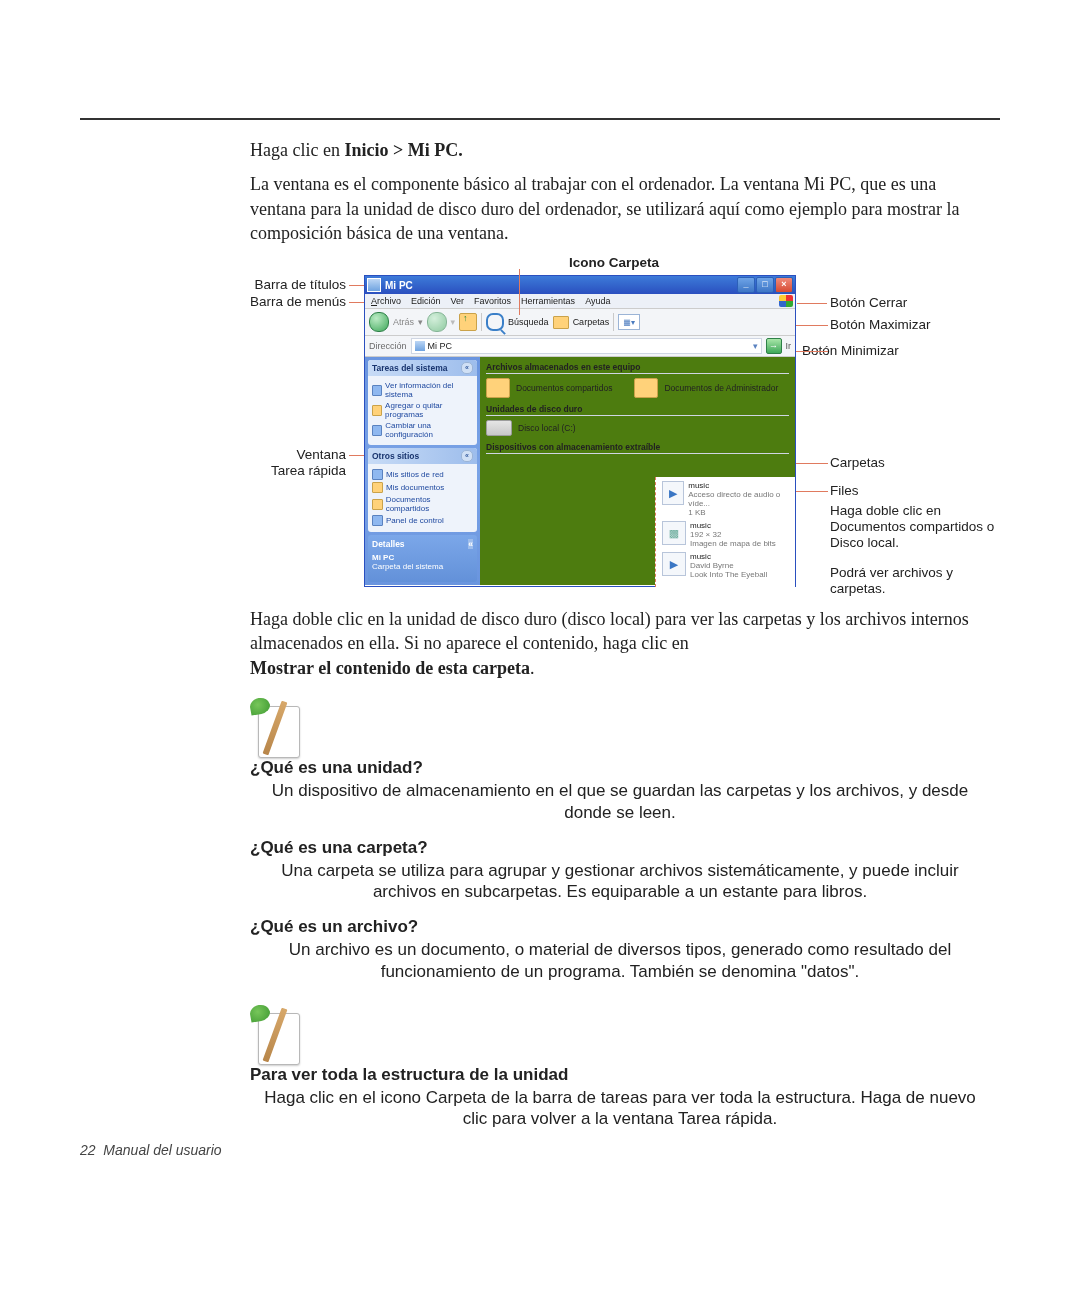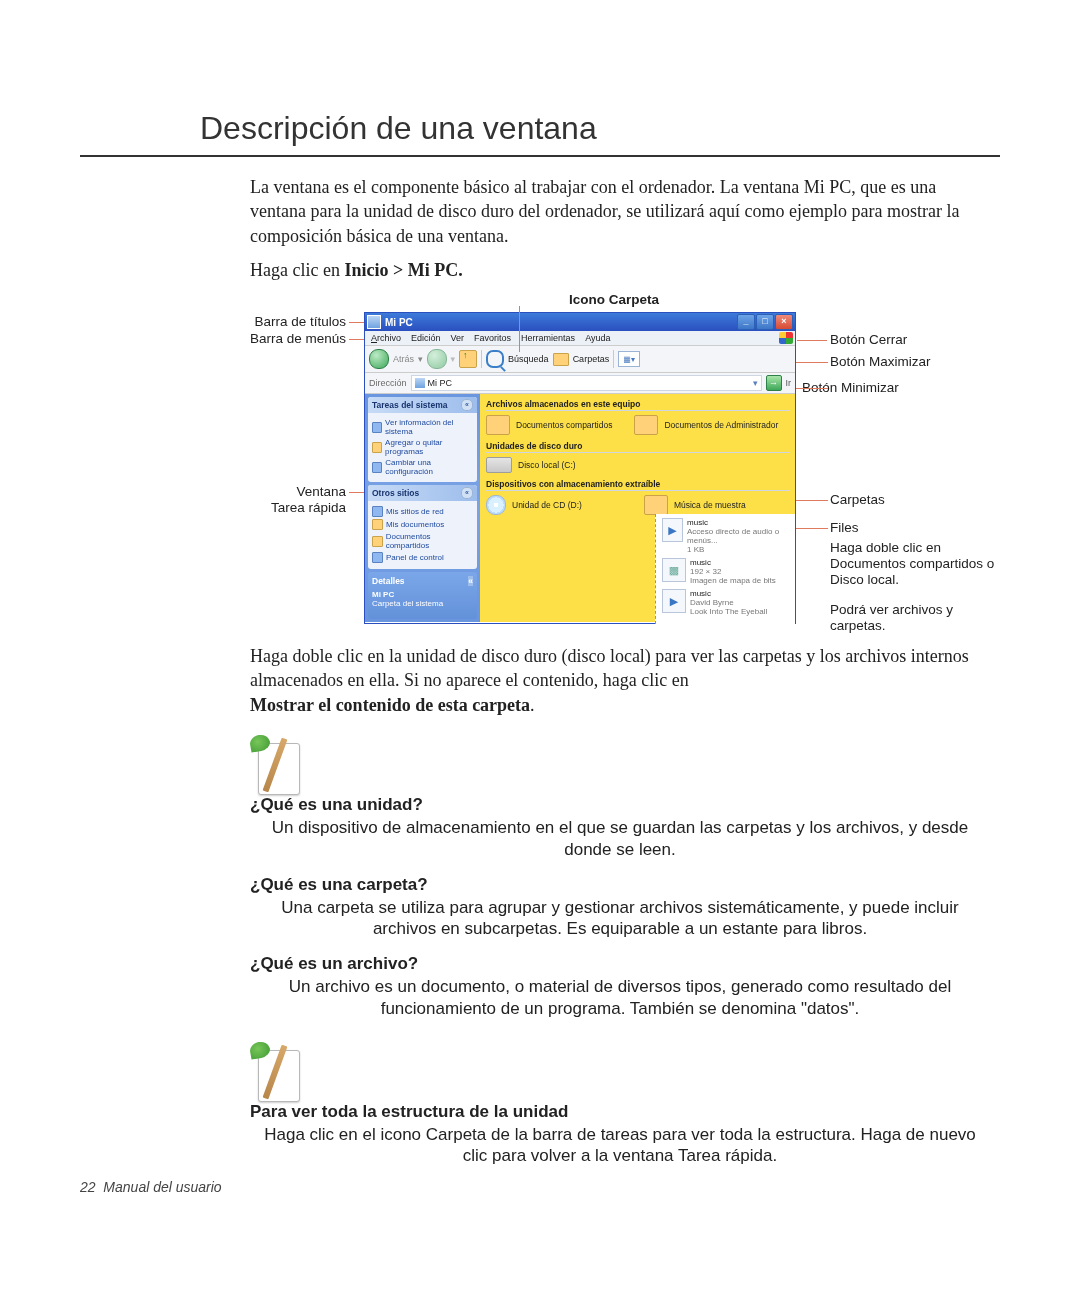--- a/index.html
+++ b/index.html
@@ -218,21 +218,21 @@
   .sp-box .content { padding: 3px 4px 4px 4px; }
   .sp-link { color: #204aa0; margin: 2px 0; display: flex; gap: 3px; align-items: center; }
   .sp-link .ic { width: 9px; height: 9px; background: #8fb8f0; border: 1px solid #5a82c0; border-radius: 1px; }
   .sp-link.orange .ic { background: #ffd27a; border-color:#caa24a; }
   .details-box { background: linear-gradient(#7ba7e9,#6391d9); border-radius: 3px; padding: 4px; color: #fff; flex: 1; }
   .details-box .hdr2 {
     display: flex; justify-content: space-between; font-weight: bold; font-size: 8.5px; gap: 16px;
   }
   .contentpane {
     flex: 1;
-    background: #fde047;
+    background: #4d7c0f;
     padding: 3px 6px 3px 6px;
     box-sizing: border-box;
   }
   .cp-section {
     font-size: 8.5px; font-weight: bold; color: #222;
     border-bottom: 1px solid #cfd6e3;
     padding-bottom: 1px; margin-bottom: 4px; margin-top: 2px;
   }
   .cp-row { display: flex; gap: 22px; margin-bottom: 6px; }
   .cp-item { display: flex; gap: 6px; align-items: center; font-size: 8.5px; color: #222; }
@@ -319,28 +319,27 @@
     font-size: 14px;
     color: #444;
     font-family: Arial, sans-serif;
   }
 </style>
 </head>
 <body>
 
 <div class="page">
 
-  <h1 class="title">Descripción de una ventana</h1>
   <hr class="title-rule">
 
   <div class="body-indent">
-    <p class="para">La ventana es el componente básico al trabajar con el ordenador. La ventana Mi PC, que es una ventana para la unidad de disco duro del ordenador, se utilizará aquí como ejemplo para mostrar la composición básica de una ventana.</p>
     <p class="para">
       <span>Haga clic en </span><span class="serif-bold">Inicio &gt; Mi PC.</span>
     </p>
+    <p class="para">La ventana es el componente básico al trabajar con el ordenador. La ventana Mi PC, que es una ventana para la unidad de disco duro del ordenador, se utilizará aquí como ejemplo para mostrar la composición básica de una ventana.</p>
 
     <div class="fig-wrap">
       <div class="fig-caption-top">Icono Carpeta</div>
 
       <div class="lab" style="left:62px; top:22px; text-align:right; width:130px;">Barra de títulos</div>
       <div class="lab-line" style="left:195px; top:30px; width:15px;"></div>
       <div class="lab" style="left:62px; top:39px; text-align:right; width:130px;">Barra de menús</div>
       <div class="lab-line" style="left:195px; top:47px; width:15px;"></div>
       <div class="lab" style="left:104px; top:192px; text-align:right; width:88px;">Ventana</div>
       <div class="lab-line" style="left:195px; top:200px; width:18px;"></div>
@@ -472,37 +471,27 @@
                 </div>
             </div>
             <div class="cp-section">Unidades de disco duro</div>
             <div class="cp-row">
               <div class="cp-item">
                   <div class="drive-icon"></div>
                   <span>Disco local (C:)</span>
                 </div>
             </div>
             <div class="cp-section">Dispositivos con almacenamiento extraíble</div>
-            <div class="cp-row">
-              <div class="cp-item">
-                  <div class="cd-icon"></div>
-                  <span>Unidad de CD (D:)</span>
-                </div>
-              <div class="cp-item" style="margin-left:40px">
-                  <div class="folder-icon"></div>
-                  <span>Música de muestra</span>
-                </div>
-            </div>
 
             <div class="rightcol" style="top:120px">
               <div class="file-item">
                 <div class="thumb">▶</div>
                 <div>
                   <div>music</div>
-                  <div style="color:#777">Acceso directo de audio o menús...</div>
+                  <div style="color:#777">Acceso directo de audio o víde...</div>
                   <div style="color:#777">1 KB</div>
                 </div>
               </div>
               <div class="file-item">
                 <div class="thumb" style="color:#6a9">▩</div>
                 <div>
                   <div>music</div>
                   <div style="color:#777">192 × 32</div>
                   <div style="color:#777">Imagen de mapa de bits</div>
                 </div>

